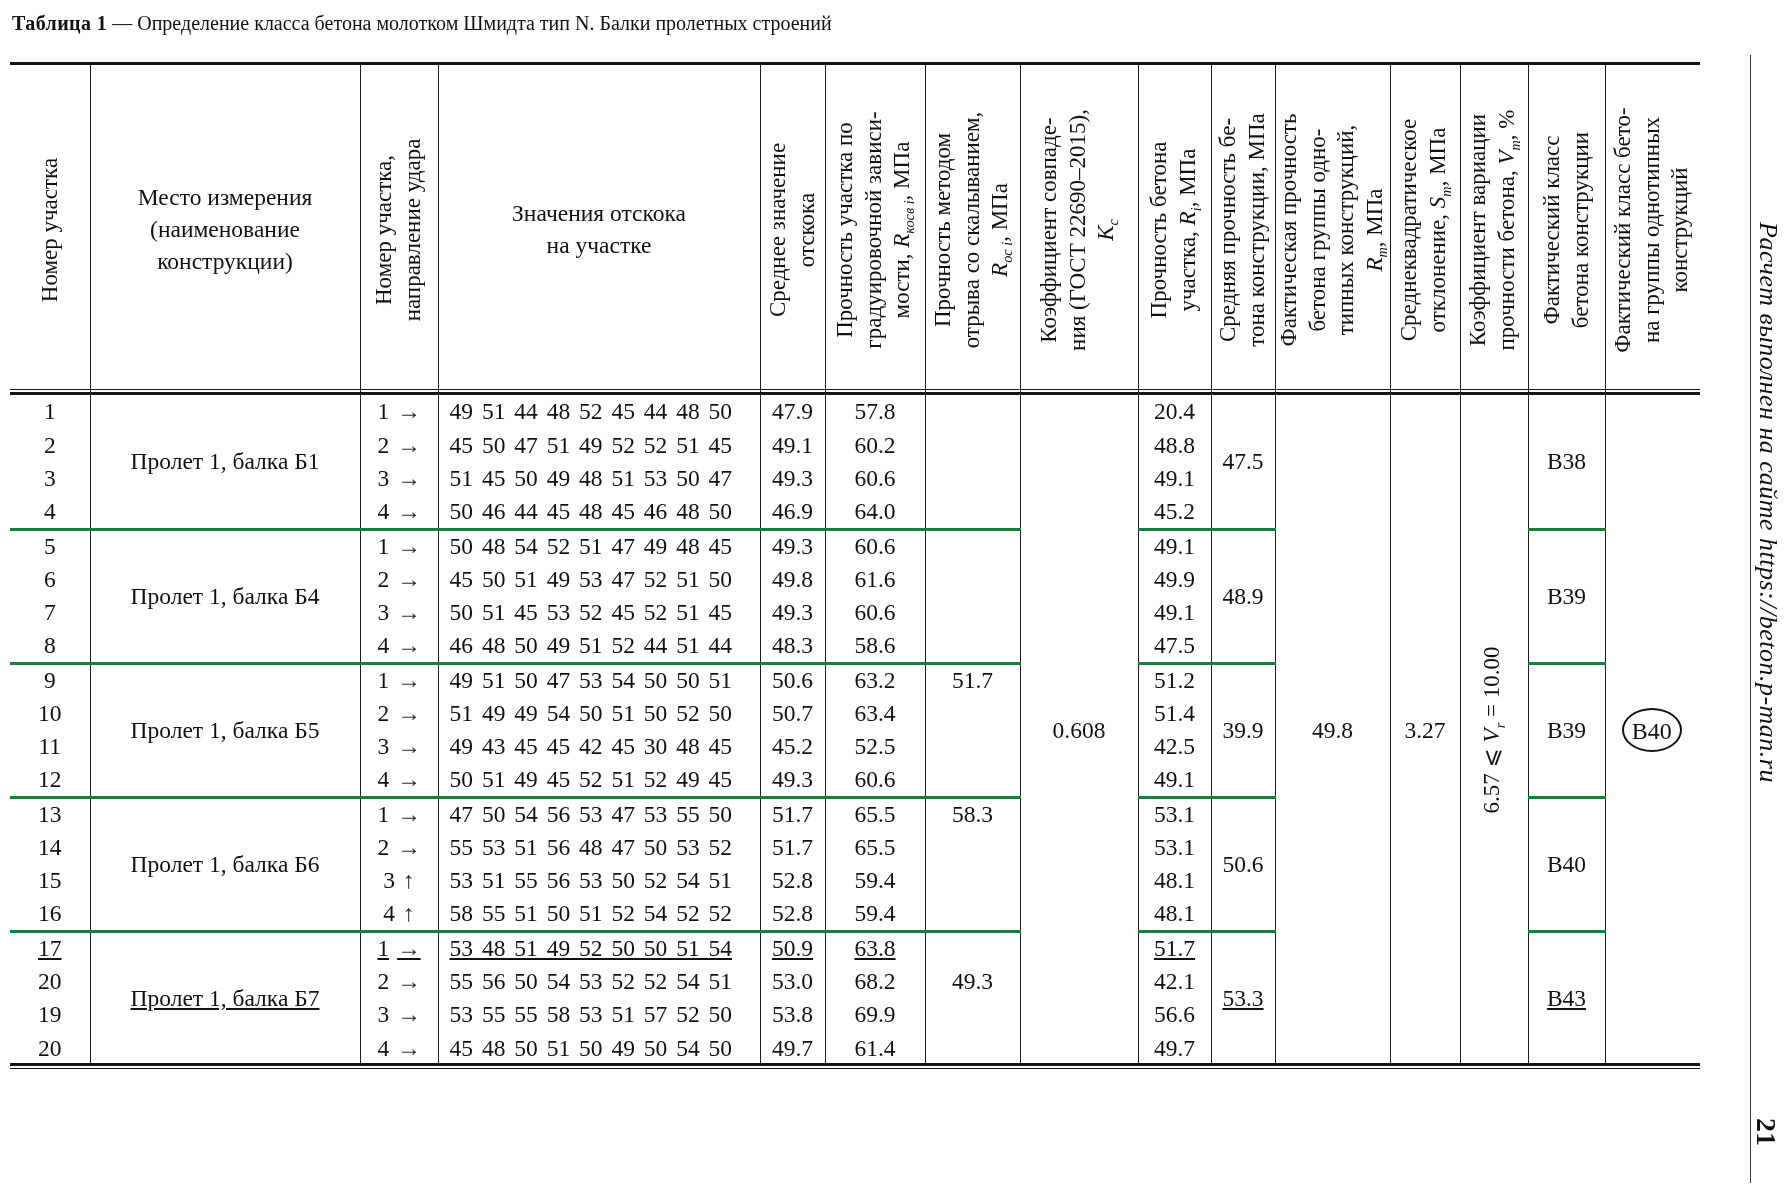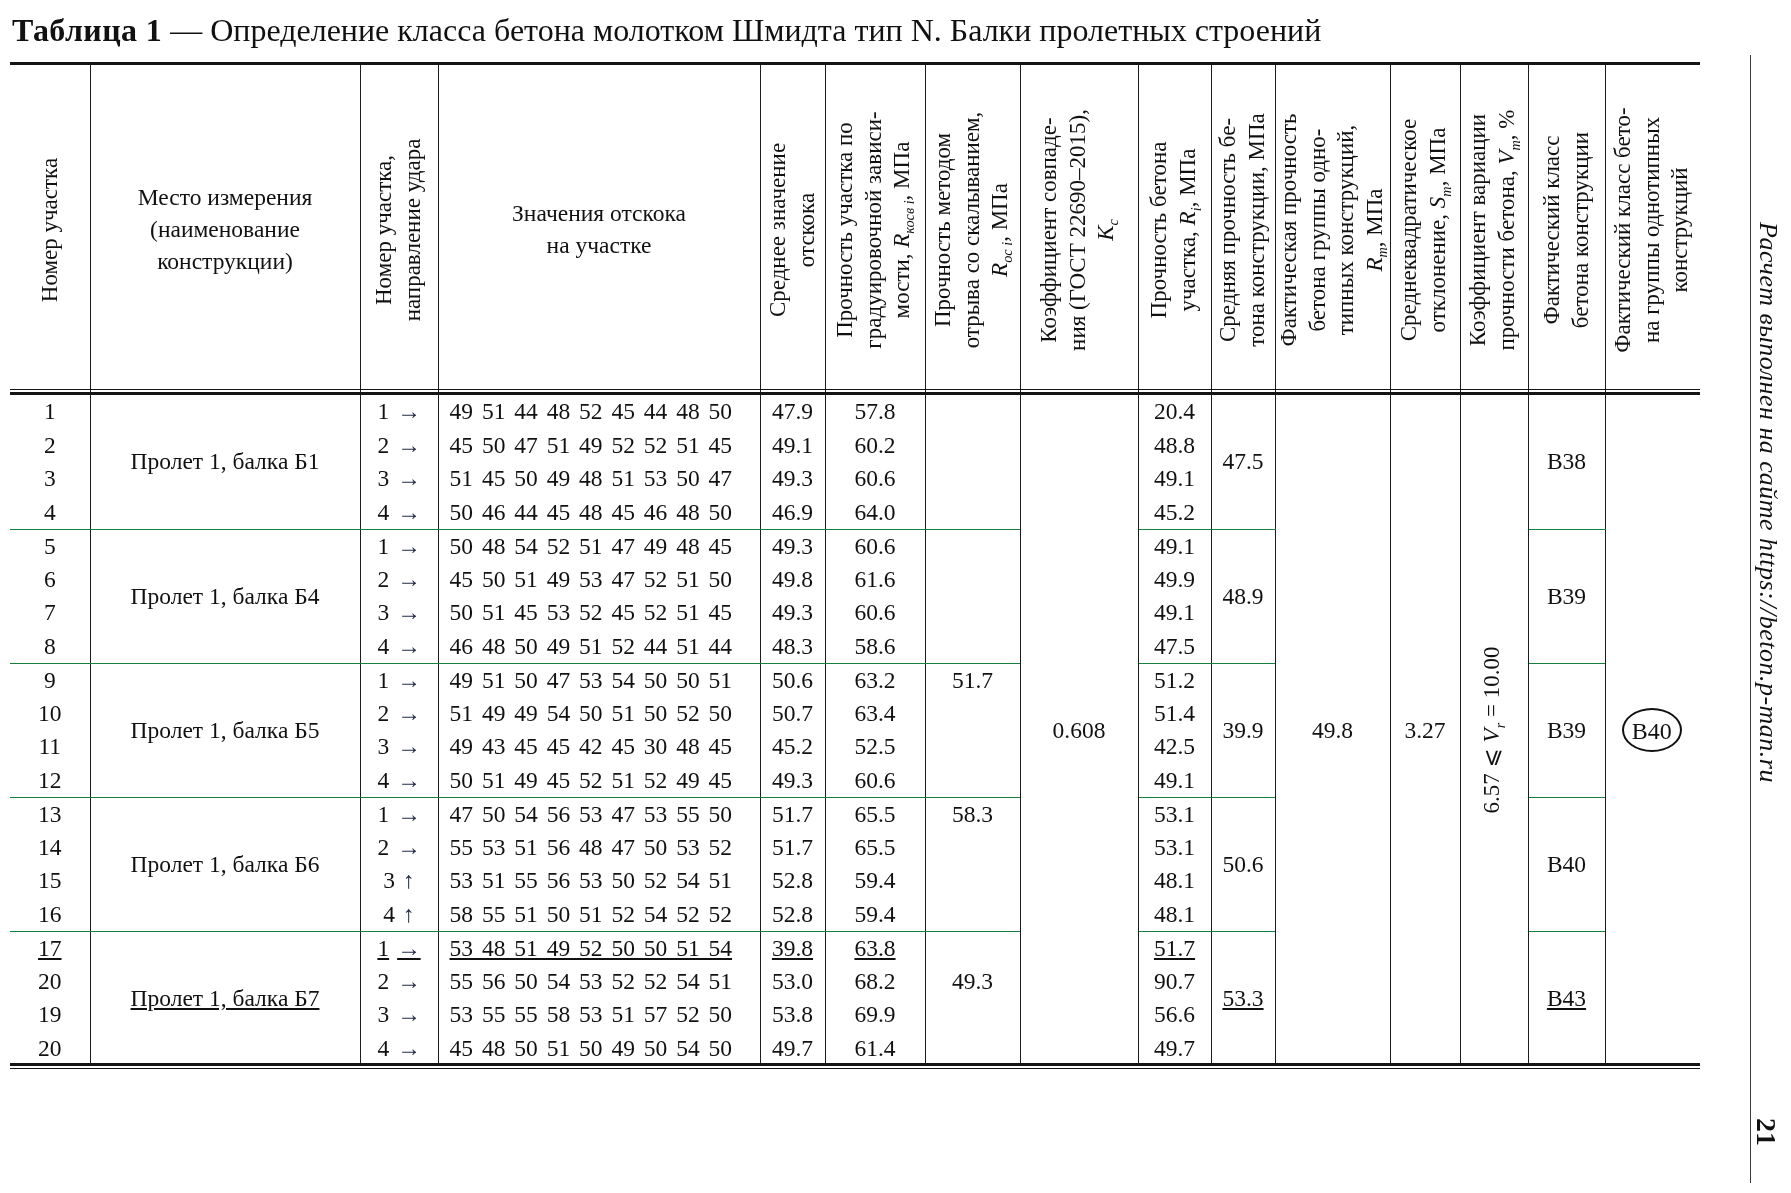--- a/index.html
+++ b/index.html
@@ -2,42 +2,42 @@
 <html><head>
 <meta charset="utf-8">
 <style>
   html,body{margin:0;padding:0;}
   body{
     width:1791px;height:1193px;background:#ffffff;position:relative;
     font-family:"Liberation Serif","DejaVu Serif",serif;color:#111;
     -webkit-font-smoothing:antialiased;
   }
   .page{position:absolute;inset:0;overflow:hidden;}
-  .title{position:absolute;left:12px;top:12px;font-size:32px;white-space:nowrap;}
+  .title{position:absolute;left:12px;top:12px;font-size:20px;white-space:nowrap;}
   .title .tbold{font-weight:bold;letter-spacing:.4px;}
   
   .rule{position:absolute;background:#151515;}
   .r-top{left:10px;top:62px;width:1690px;height:3px;}
   .r-sep1{left:10px;top:389px;width:1690px;height:1px;}
   .r-sep2{left:10px;top:392px;width:1690px;height:3px;}
   .r-bot1{left:10px;top:1063px;width:1690px;height:3px;}
   .r-bot2{left:10px;top:1068px;width:1690px;height:1px;}
   
   #tbl{position:absolute;left:10px;top:65px;border-collapse:collapse;table-layout:fixed;width:1688px;}
   #tbl th,#tbl td{padding:0;margin:0;border-left:1px solid #1c1c1c;border-right:1px solid #1c1c1c;
     font-weight:normal;vertical-align:middle;text-align:center;font-size:23.5px;overflow:visible;}
   #tbl .c-num{border-left:none;}
   #tbl .c-class_g{border-right:none;}
   #tbl thead tr{height:330px;}
   #tbl th{position:relative;}
   .vtext{position:absolute;left:50%;top:50%;transform:translate(-50%,-50%) rotate(-90deg);
     white-space:nowrap;text-align:center;font-size:23px;line-height:1.24;}
   .htext{text-align:center;font-size:23.5px;line-height:1.35;}
   #tbl td.c-rebounds{text-align:left;padding-left:11px;word-spacing:3px;}
-  .ge{border-bottom:1px solid #15803d;}
+  .ge{border-bottom:3px solid #15803d;}
   sub{font-size:.62em;font-style:italic;}
   i{font-style:italic;}
   .arrow{padding-left:8px;color:#202a44;}
   .circle{display:inline-block;border:2px solid #111;border-radius:50%;padding:9px 8px 7px 8px;font-size:24px;line-height:1;}
   
   .side-rule{position:absolute;left:1750px;top:55px;width:1px;height:1128px;background:#3a3a3a;}
   .credit{position:absolute;left:1753px;top:222px;writing-mode:vertical-rl;
     font-style:italic;font-size:26px;white-space:nowrap;letter-spacing:.5px;}
   .pagenum{position:absolute;left:1750px;top:1118px;writing-mode:vertical-rl;font-size:28px;font-weight:bold;}
 </style>
@@ -281,35 +281,35 @@
           <td class="c-mean ge">52.8</td>
           <td class="c-r_kosv ge">59.4</td>
           <td class="c-r_os ge"></td>
           <td class="c-r_i ge">48.1</td>
         </tr>
         <tr style="height: 33.5px; text-decoration: underline;">
           <td class="c-num">17</td>
           <td class="c-place" rowspan="4">Пролет 1, балка Б7</td>
           <td class="c-pdir"><span>1</span><span class="arrow">→</span></td>
           <td class="c-rebounds">53 48 51 49 52 50 50 51 54</td>
-          <td class="c-mean">39.8</td>
+          <td class="c-mean">50.9</td>
           <td class="c-r_kosv">63.8</td>
           <td class="c-r_os"></td>
           <td class="c-r_i">51.7</td>
           <td class="c-r_avg" rowspan="4">53.3</td>
           <td class="c-class_i" rowspan="4">В43</td>
         </tr>
         <tr style="height: 33.5px;">
           <td class="c-num">20</td>
           <td class="c-pdir"><span>2</span><span class="arrow">→</span></td>
           <td class="c-rebounds">55 56 50 54 53 52 52 54 51</td>
           <td class="c-mean">53.0</td>
           <td class="c-r_kosv">68.2</td>
           <td class="c-r_os">49.3</td>
-          <td class="c-r_i">90.7</td>
+          <td class="c-r_i">42.1</td>
         </tr>
         <tr style="height: 33.5px;">
           <td class="c-num">19</td>
           <td class="c-pdir"><span>3</span><span class="arrow">→</span></td>
           <td class="c-rebounds">53 55 55 58 53 51 57 52 50</td>
           <td class="c-mean">53.8</td>
           <td class="c-r_kosv">69.9</td>
           <td class="c-r_os"></td>
           <td class="c-r_i">56.6</td>
         </tr>

